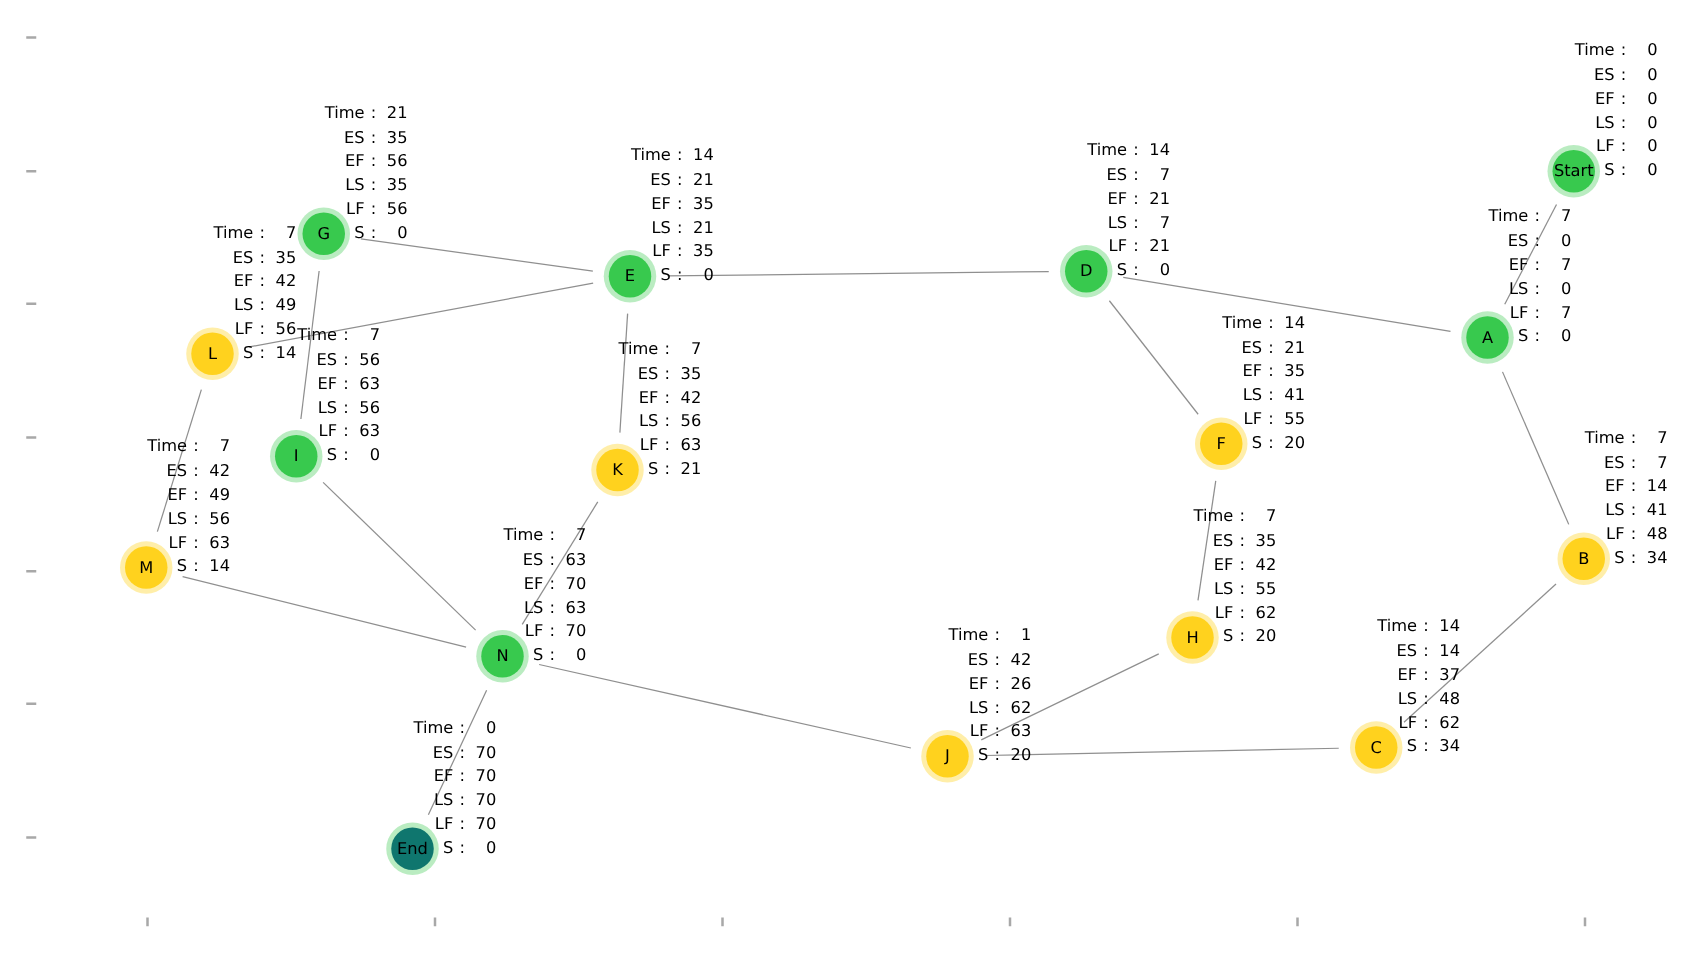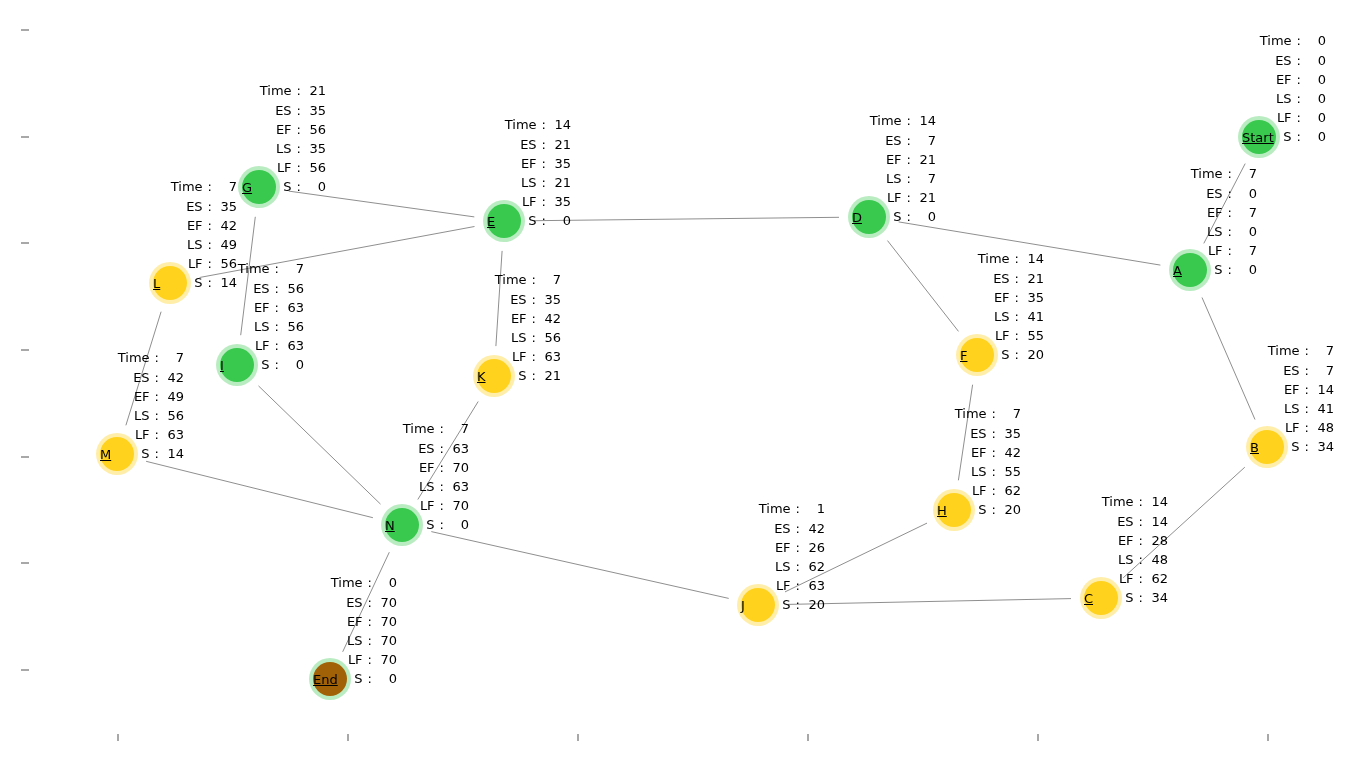--- a/index.html
+++ b/index.html
@@ -1,21 +1,21 @@
 <!DOCTYPE html>
 <html><head>
 <meta charset="utf-8">
 <style>
   html,body{margin:0;padding:0;background:#ffffff;}
   body{font-family:"DejaVu Sans","Liberation Sans",sans-serif;}
   #stage{position:relative;width:1366px;height:768px;background:#ffffff;overflow:hidden;}
   #edges{position:absolute;left:0;top:0;width:1366px;height:768px;}
   .node{position:absolute;}
   .circle{position:absolute;width:34px;height:34px;border-radius:50%;
-          display:flex;align-items:center;justify-content:flex-start;z-index:2;text-decoration:underline;}
+          display:flex;align-items:center;justify-content:center;z-index:2;}
   .node-label{font-size:13px;color:#000;white-space:nowrap;z-index:3;}
   .stats{position:absolute;width:112px;z-index:4;}
   .stat-row{display:flex;justify-content:flex-end;align-items:baseline;
             height:19.2px;line-height:19.2px;font-size:13px;color:#000;}
   .stat-lbl{min-width:44px;text-align:right;white-space:pre;}
   .stat-sep{margin:0 5px;}
   .stat-val{min-width:20px;text-align:right;white-space:pre;}
   .tick-left{position:absolute;width:8px;height:2px;}
   .tick-bottom{position:absolute;width:2px;height:7px;}
 </style>
@@ -166,21 +166,21 @@
           <span class="stat-val">14</span>
         </div>
         <div class="stat-row">
           <span class="stat-lbl">ES</span>
           <span class="stat-sep">:</span>
           <span class="stat-val">14</span>
         </div>
         <div class="stat-row">
           <span class="stat-lbl">EF</span>
           <span class="stat-sep">:</span>
-          <span class="stat-val">28</span>
+          <span class="stat-val">37</span>
         </div>
         <div class="stat-row">
           <span class="stat-lbl">LS</span>
           <span class="stat-sep">:</span>
           <span class="stat-val">48</span>
         </div>
         <div class="stat-row">
           <span class="stat-lbl">LF</span>
           <span class="stat-sep">:</span>
           <span class="stat-val">62</span>
@@ -593,21 +593,21 @@
           <span class="stat-val">70</span>
         </div>
         <div class="stat-row">
           <span class="stat-lbl">S</span>
           <span class="stat-sep">:</span>
           <span class="stat-val">0</span>
         </div>
       </div>
     </div>
     <div class="node">
-      <div class="circle" style="left: 313px; top: 662px; background: #a16207; box-shadow: rgba(56, 201, 78, 0.35) 0px 0px 0px 4px;">
+      <div class="circle" style="left: 313px; top: 662px; background: #0f766e; box-shadow: rgba(56, 201, 78, 0.35) 0px 0px 0px 4px;">
         <span class="node-label">End</span>
       </div>
       <div class="stats" style="left: 285px; top: 573.4px; color: rgb(0, 0, 0);">
         <div class="stat-row">
           <span class="stat-lbl">Time</span>
           <span class="stat-sep">:</span>
           <span class="stat-val">0</span>
         </div>
         <div class="stat-row">
           <span class="stat-lbl">ES</span>

